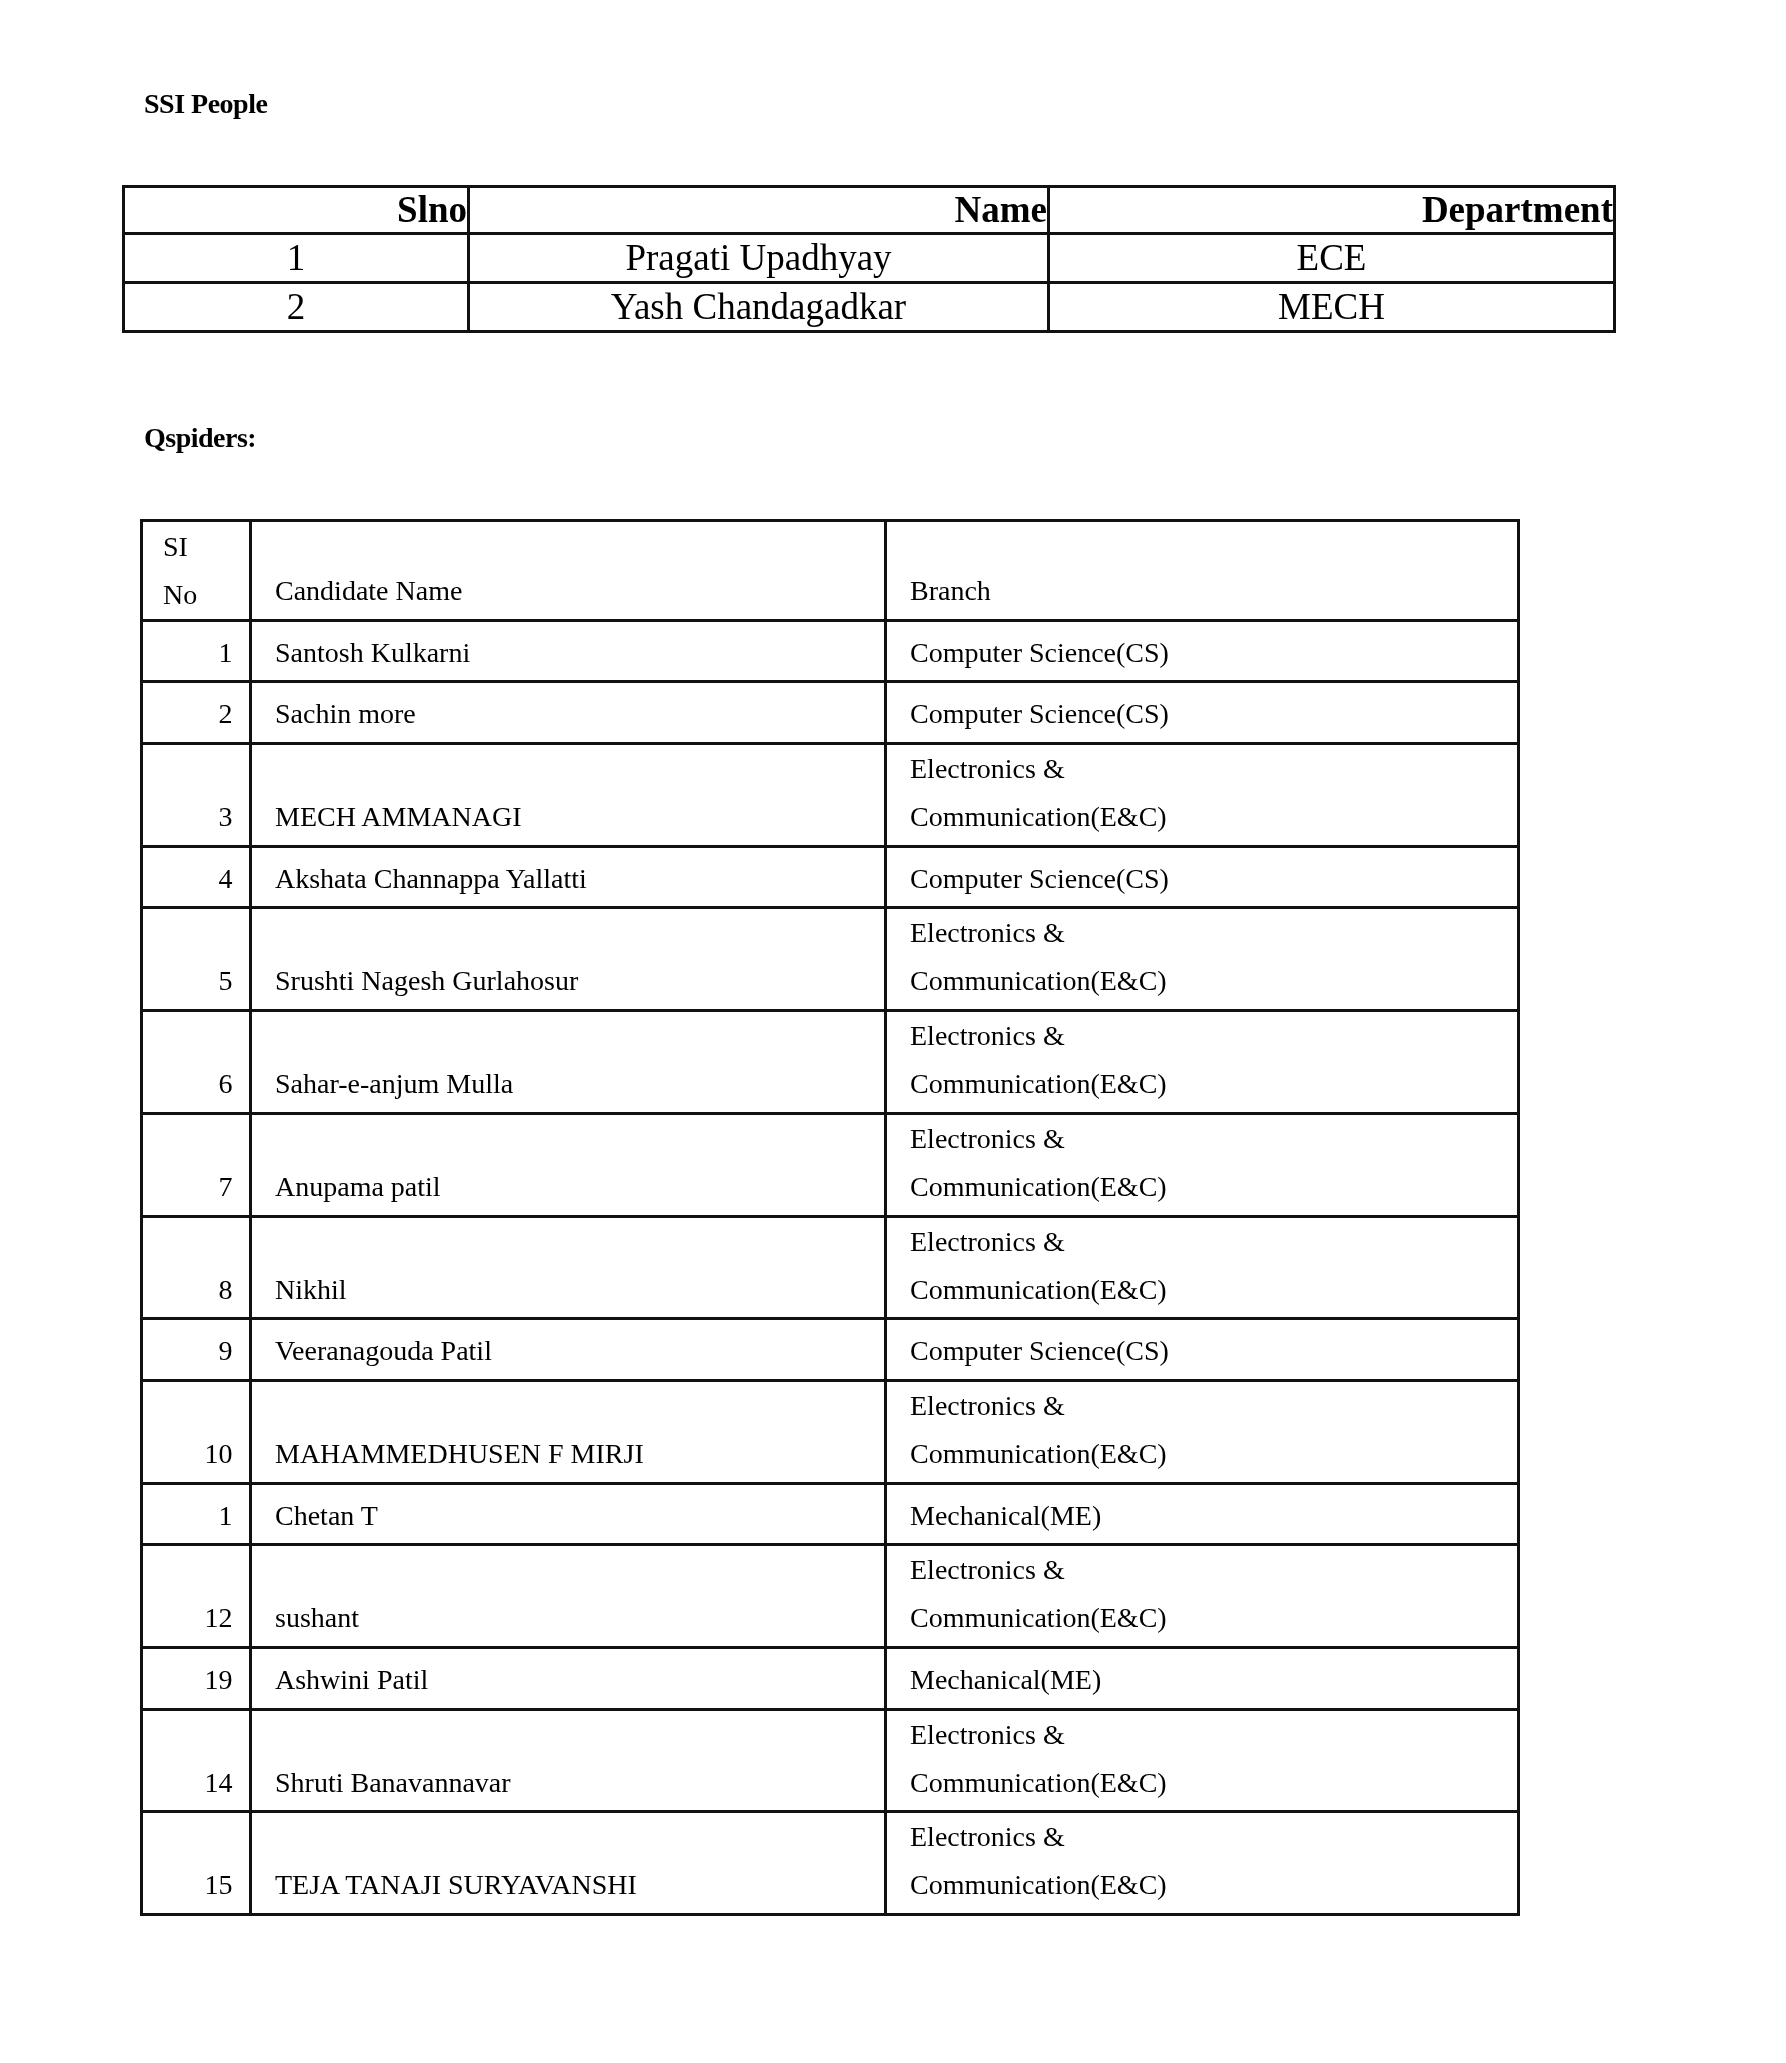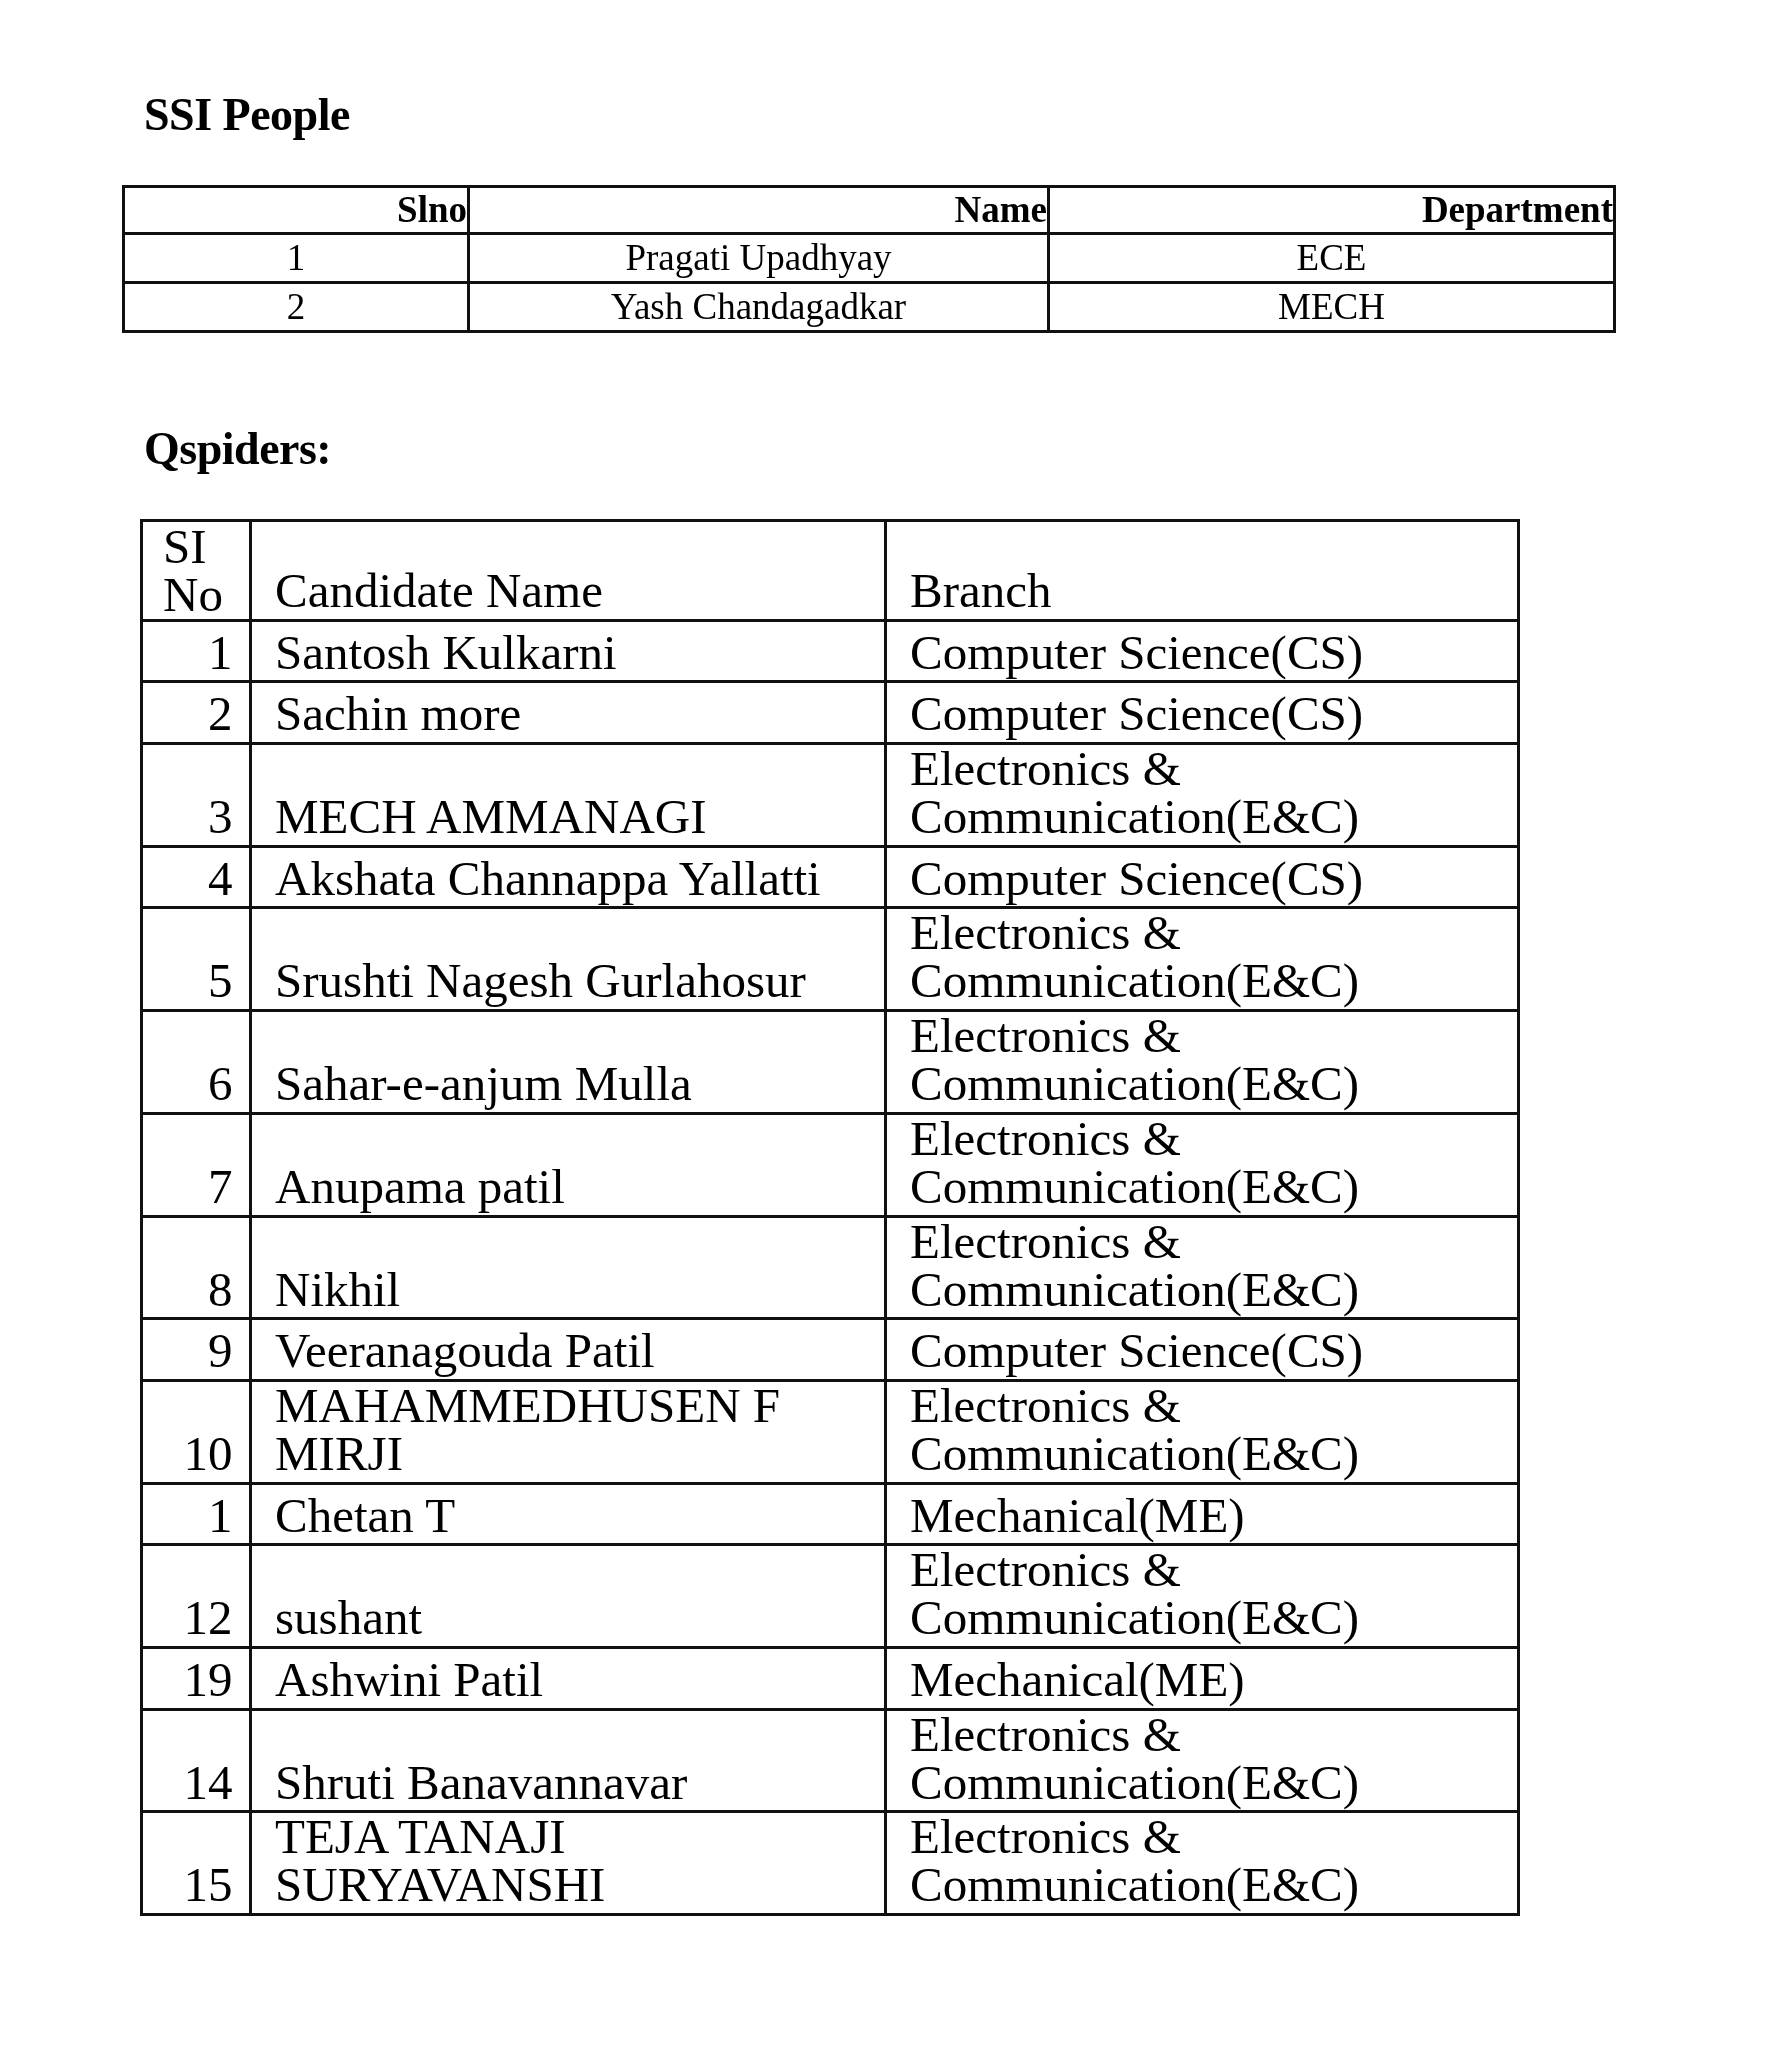--- a/index.html
+++ b/index.html
@@ -11,21 +11,21 @@
       width: 1786px;
       height: 2063px;
       position: relative;
       font-family: "Liberation Serif", "DejaVu Serif", serif;
       color: #000;
       overflow: hidden;
     }
     .heading {
       position: absolute;
       font-weight: bold;
-      font-size: 46px;
+      font-size: 28px;
       letter-spacing: -0.5px;
       margin: 0;
     }
     #ssi-heading { left: 144px; top: 88px; }
     #qsp-heading { left: 144px; top: 422px; }
 
     table {
       position: absolute;
       border-collapse: collapse;
       table-layout: fixed;
@@ -52,21 +52,21 @@
       height: 46px;
       text-align: center;
       line-height: 44px;
     }
 
     
     #qsp-table {
       left: 140px;
       top: 519px;
       width: 1377px;
-      font-size: 49px;
+      font-size: 28px;
     }
     #qsp-table th {
       font-weight: normal;
       text-align: left;
       vertical-align: bottom;
       height: 93px;
       line-height: 48px;
     }
     #qsp-table th.sl { padding-left: 20px; }
     #qsp-table th.nm { padding-left: 23px; padding-bottom: 3.7px; }

